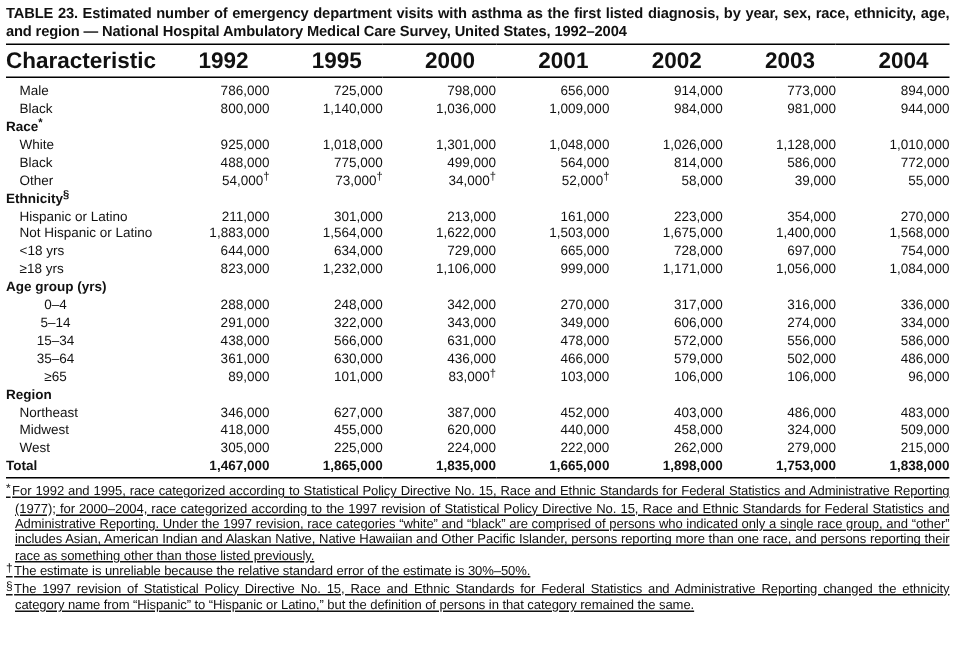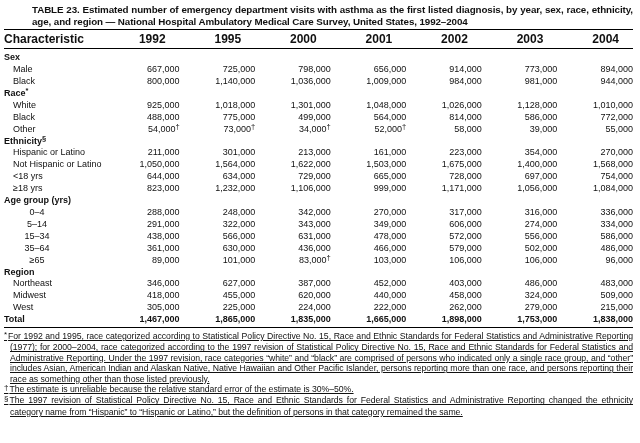--- a/index.html
+++ b/index.html
@@ -11,34 +11,33 @@
   }
   .page { padding: 4px 7px 0 4px; }
 
   .table-title {
     font-weight: bold;
     font-size: 9.8px;
     line-height: 11.6px;
     text-align: justify;
     letter-spacing: -0.1px;
     margin-bottom: 2px;
-    margin-left: 28px;
   }
 
   table {
     border-collapse: collapse;
     table-layout: fixed;
     width: 629px;
   }
   col.c-label { width: 100px; }
   col.c-num   { width: 75.5px; }
 
   thead th {
     font-weight: bold;
-    font-size: 12px;
+    font-size: 15px;
     text-align: right;
     padding: 2px 14px 2px 0;
     border-top: 1px solid #000;
     border-bottom: 1.5px solid #000;
     white-space: nowrap;
   }
   thead th.label-col { text-align: left; padding-right: 0; }
 
   tbody td {
     font-size: 9px;
@@ -114,33 +113,23 @@
           <th>1992</th>
           <th>1995</th>
           <th>2000</th>
           <th>2001</th>
           <th>2002</th>
           <th>2003</th>
           <th>2004</th>
         </tr>
     </thead>
     <tbody>
-        <tr class="row-section">
-          <td class="label">Sex</td>
-          <td></td>
-          <td></td>
-          <td></td>
-          <td></td>
-          <td></td>
-          <td></td>
-          <td></td>
-        </tr>
         <tr class="row-sub">
           <td class="label">Male</td>
-          <td>667,000</td>
+          <td>786,000</td>
           <td>725,000</td>
           <td>798,000</td>
           <td>656,000</td>
           <td>914,000</td>
           <td>773,000</td>
           <td>894,000</td>
         </tr>
         <tr class="row-sub">
           <td class="label">Black</td>
           <td>800,000</td>
@@ -206,21 +195,21 @@
           <td>211,000</td>
           <td>301,000</td>
           <td>213,000</td>
           <td>161,000</td>
           <td>223,000</td>
           <td>354,000</td>
           <td>270,000</td>
         </tr>
         <tr class="row-sub">
           <td class="label">Not Hispanic or Latino</td>
-          <td>1,050,000</td>
+          <td>1,883,000</td>
           <td>1,564,000</td>
           <td>1,622,000</td>
           <td>1,503,000</td>
           <td>1,675,000</td>
           <td>1,400,000</td>
           <td>1,568,000</td>
         </tr>
         <tr class="row-sub">
           <td class="label">&lt;18 yrs</td>
           <td>644,000</td>

